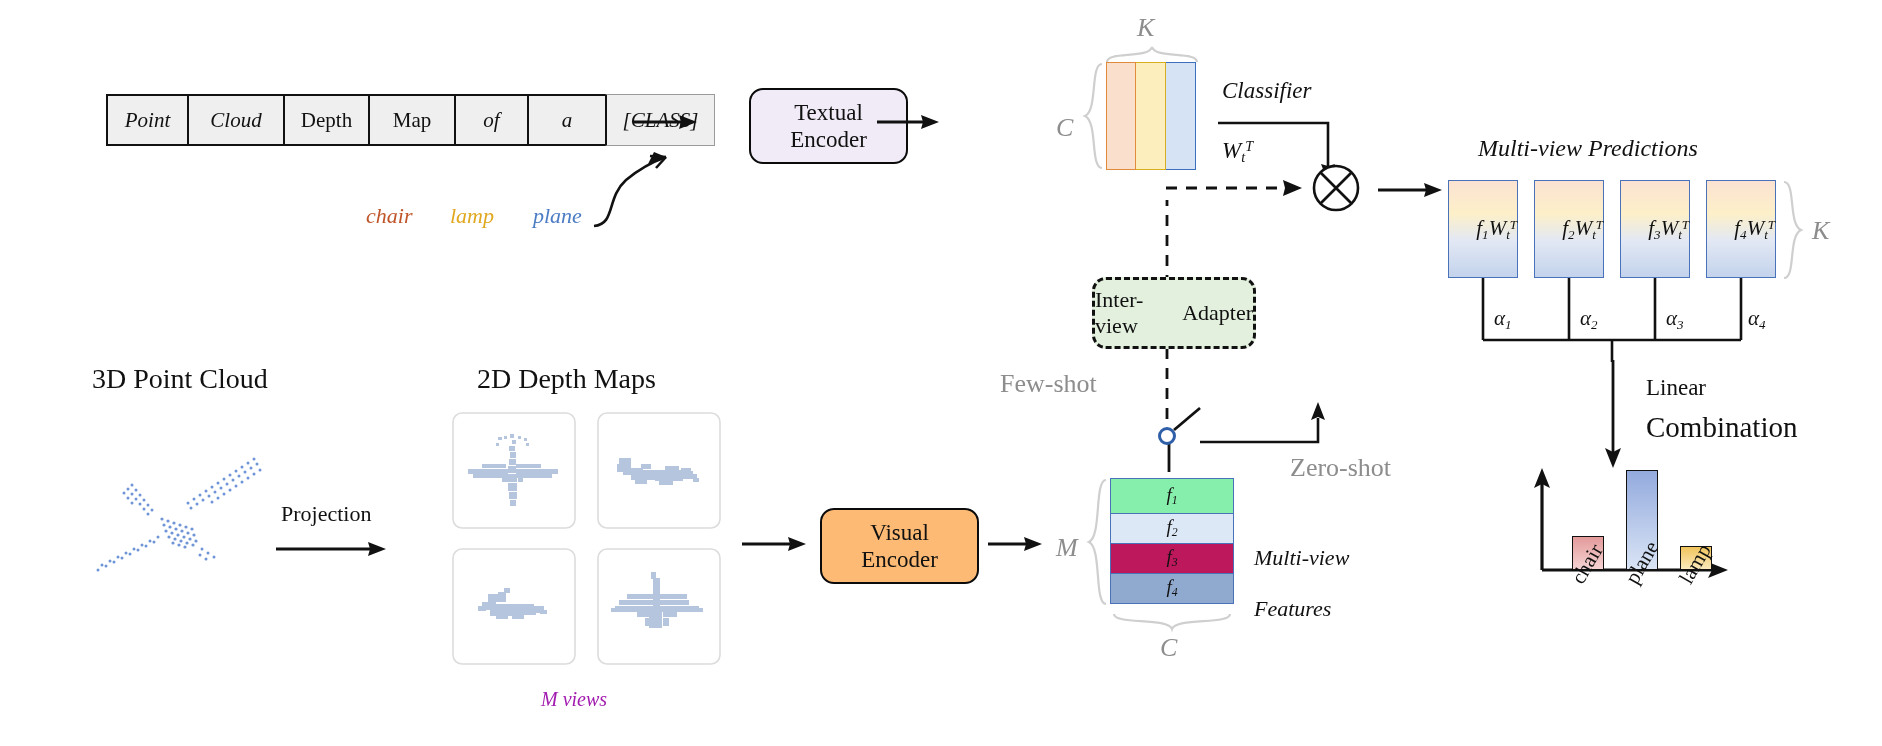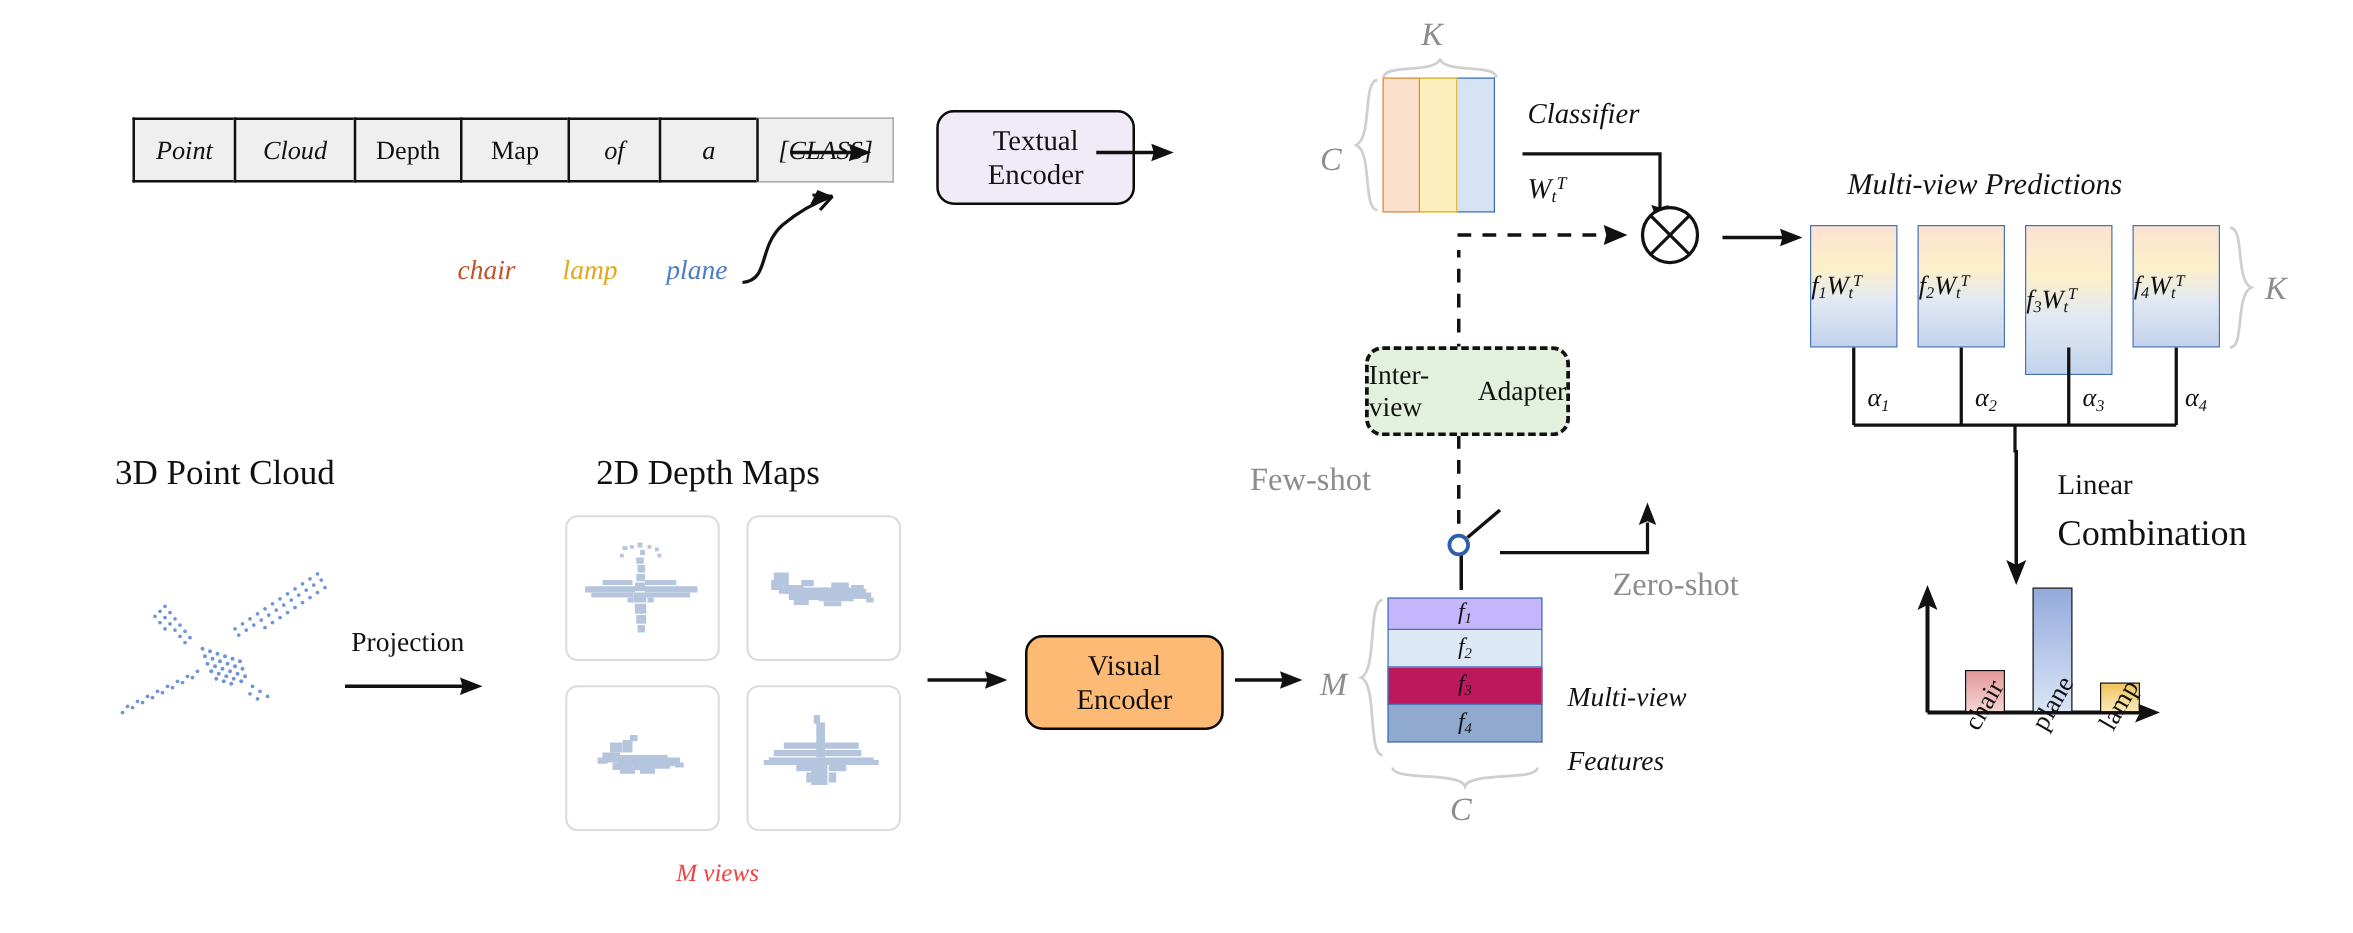--- a/index.html
+++ b/index.html
@@ -32,24 +32,24 @@
   #classifier-matrix{display:flex;}
   #classifier-matrix .col{box-sizing:border-box;}
 
   
   .feat{box-sizing:border-box;display:flex;align-items:center;justify-content:center;
         font-style:italic;font-size:19px;}
 
   
   .pred{box-sizing:border-box;border:1.8px solid #4a72b8;
         background:linear-gradient(to bottom,#fbe2d2 0%,#fdf0c9 34%,#e2e8f4 62%,#c3d3ec 100%);
-        display:flex;align-items:center;justify-content:flex-start;}
+        display:flex;align-items:center;justify-content:flex-end;}
   .gray-label{color:#8d8d8d;font-size:26px;}
   .ital{font-style:italic;}
-  .smallital{font-style:italic;font-size:20px;color:#ef4444;}
+  .smallital{font-style:italic;font-size:20px;color:#a21caf;}
   .sect{font-size:28px;}
   .math{font-style:italic;font-size:21px;}
 
   svg{overflow:visible;}
   sub{font-size:.62em;vertical-align:-.28em;font-style:italic;}
   sup{font-size:.62em;vertical-align:.5em;font-style:italic;}
 </style>
 </head>
 <body>
 
@@ -376,21 +376,21 @@
   <line x1="0" y1="12" x2="40" y2="12" stroke="#111" stroke-width="2.8"></line>
   <path d="M54,12 L36,5 L38,12 L36,19 Z" fill="#111"></path>
 </svg>
 
 <div class="abs gray-label ital" style="left:1056px;top:533px;">M</div>
 <svg class="abs" style="left:1086px;top:478px;width:22px;height:130px">
   <path d="M20,2 C8,2 16,58 3,64 C16,70 8,126 20,126" fill="none" stroke="#cfcfcf" stroke-width="2.2"></path>
 </svg>
 
 <div class="abs" id="features-stack" style="left:1110px;top:478px;width:124px;">
-  <div class="feat" style="height:26px;background:#c4b5fd;border:1.8px solid #4a72b8;">
+  <div class="feat" style="height:36px;background:#86efac;border:1.8px solid #4a72b8;">
     <span><span>f</span><sub>1</sub></span>
   </div>
   <div class="feat" style="height:30px;background:#dde8f6;border:1.8px solid #4a72b8;border-top:none;">
     <span><span>f</span><sub>2</sub></span>
   </div>
   <div class="feat" style="height:30px;background:#be185d;border:1.8px solid #4a72b8;border-top:none;">
     <span><span>f</span><sub>3</sub></span>
   </div>
   <div class="feat" style="height:30px;background:#8fa9cf;border:1.8px solid #4a72b8;border-top:none;">
     <span><span>f</span><sub>4</sub></span>
@@ -406,21 +406,21 @@
 <div class="abs smallital" style="left:1254px;top:596px;font-size:22px;color:#111;">Features</div>
 
 <div class="abs ital" style="left:1478px;top:135px;font-size:24px;">Multi-view Predictions</div>
 
 <div class="abs pred" style="left:1448px;top:180px;width:70px;height:98px;">
   <span class="math"><span>f</span><sub>1</sub><span>W</span><sub>t</sub><sup>T</sup></span>
 </div>
 <div class="abs pred" style="left:1534px;top:180px;width:70px;height:98px;">
   <span class="math"><span>f</span><sub>2</sub><span>W</span><sub>t</sub><sup>T</sup></span>
 </div>
-<div class="abs pred" style="left:1620px;top:180px;width:70px;height:120px;">
+<div class="abs pred" style="left:1620px;top:180px;width:70px;height:98px;">
   <span class="math"><span>f</span><sub>3</sub><span>W</span><sub>t</sub><sup>T</sup></span>
 </div>
 <div class="abs pred" style="left:1706px;top:180px;width:70px;height:98px;">
   <span class="math"><span>f</span><sub>4</sub><span>W</span><sub>t</sub><sup>T</sup></span>
 </div>
 
 <svg class="abs" style="left:1782px;top:180px;width:22px;height:100px">
   <path d="M2,2 C14,2 6,44 19,50 C6,56 14,98 2,98" fill="none" stroke="#cfcfcf" stroke-width="2.2"></path>
 </svg>
 <div class="abs gray-label ital" style="left:1812px;top:216px;">K</div>

